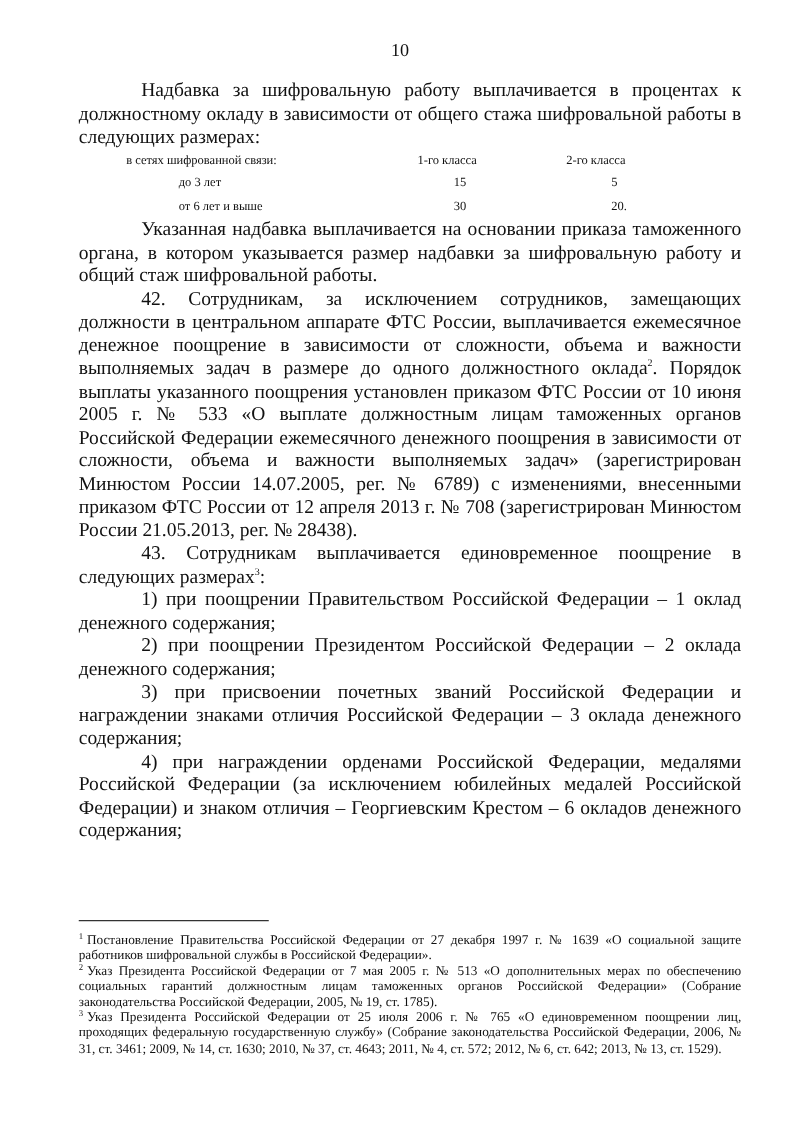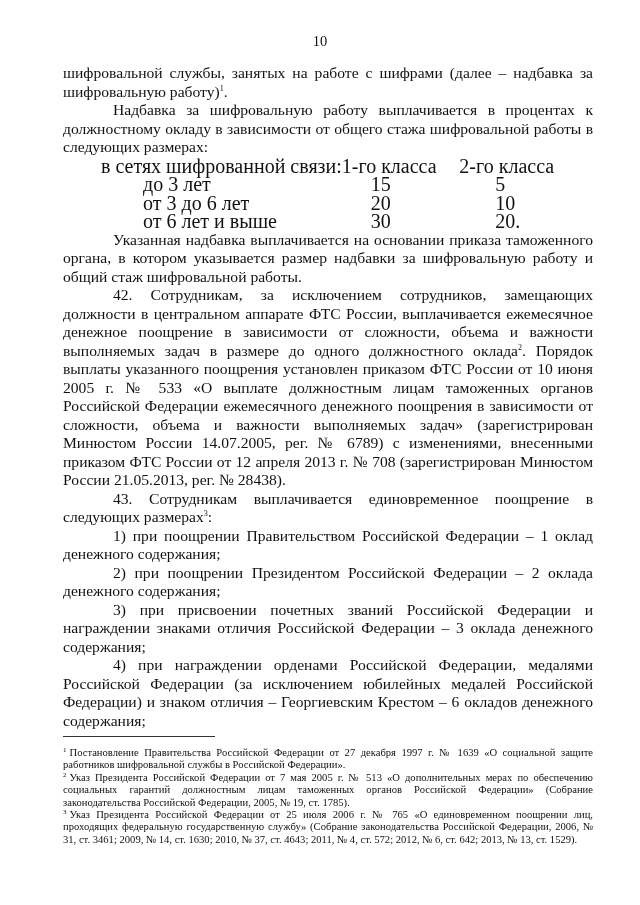--- a/index.html
+++ b/index.html
@@ -11,21 +11,21 @@
       position: absolute; top: 33px; left: 0; width: 640px; text-align: center;
       font-size: 14.5px;
     }
     .body-text {
       position: absolute; left: 63px; top: 64px; width: 530px;
       font-size: 15.6px; line-height: 18.5px;
     }
     .para { margin: 0; text-align: justify; text-align-last: left; }
     .indent { text-indent: 50px; }
     sup.fn { font-size: 8px; vertical-align: 6px; line-height: 0; }
-    table.rates { border-collapse: collapse; margin: 0; font-size: 20px; }
+    table.rates { border-collapse: collapse; margin: 0; font-size: 10px; }
     table.rates td { padding: 0; height: 18.5px; vertical-align: top; white-space: nowrap; }
     .c-label-head { width: 233px; padding-left: 38px !important; }
     .c-label { padding-left: 80px !important; }
     .c1 { width: 90px; }
     .c2 { width: 100px; }
     .num1 { padding-left: 29px !important; }
     .num2 { padding-left: 36px !important; }
     .footnotes {
       position: absolute; left: 63px; top: 736px; width: 530px;
       font-size: 10.6px; line-height: 12.4px;
@@ -33,40 +33,34 @@
     .fn-sep { width: 152px; border-top: 1px solid #333; margin-bottom: 10px; }
     .fn-item { margin: 0; text-align: justify; }
     .fn-item sup { font-size: 7px; vertical-align: 4px; line-height: 0; margin-right: 3px; }
   </style>
 </head>
 <body>
 
 <div class="page-num">10</div>
 
 <div class="body-text">
-  <p class="para"><span>шифровальной службы, занятых на работе с шифрами (далее – надбавка за шифровальную работу)</span><sup class="fn">1</sup><span>.</span></p>
 
   <p class="para indent">Надбавка за шифровальную работу выплачивается в процентах к должностному окладу в зависимости от общего стажа шифровальной работы в следующих размерах:</p>
 
   <table class="rates">
     <tbody>
         <tr>
       <td class="c-label-head">в сетях шифрованной связи:</td>
       <td class="c1">1-го класса</td>
       <td class="c2">2-го класса</td>
     </tr>
     <tr>
       <td class="c-label">до 3 лет</td>
       <td class="c1 num1">15</td>
       <td class="c2 num2">5</td>
-    </tr>
-    <tr>
-      <td class="c-label">от 3 до 6 лет</td>
-      <td class="c1 num1">20</td>
-      <td class="c2 num2" style="padding-left:31px">10</td>
     </tr>
     <tr>
       <td class="c-label">от 6 лет и выше</td>
       <td class="c1 num1">30</td>
       <td class="c2 num2" style="padding-left:35px">20.</td>
     </tr>
   </tbody>
     </table>
 
   <p class="para indent">Указанная надбавка выплачивается на основании приказа таможенного органа, в котором указывается размер надбавки за шифровальную работу и общий стаж шифровальной работы.</p>

